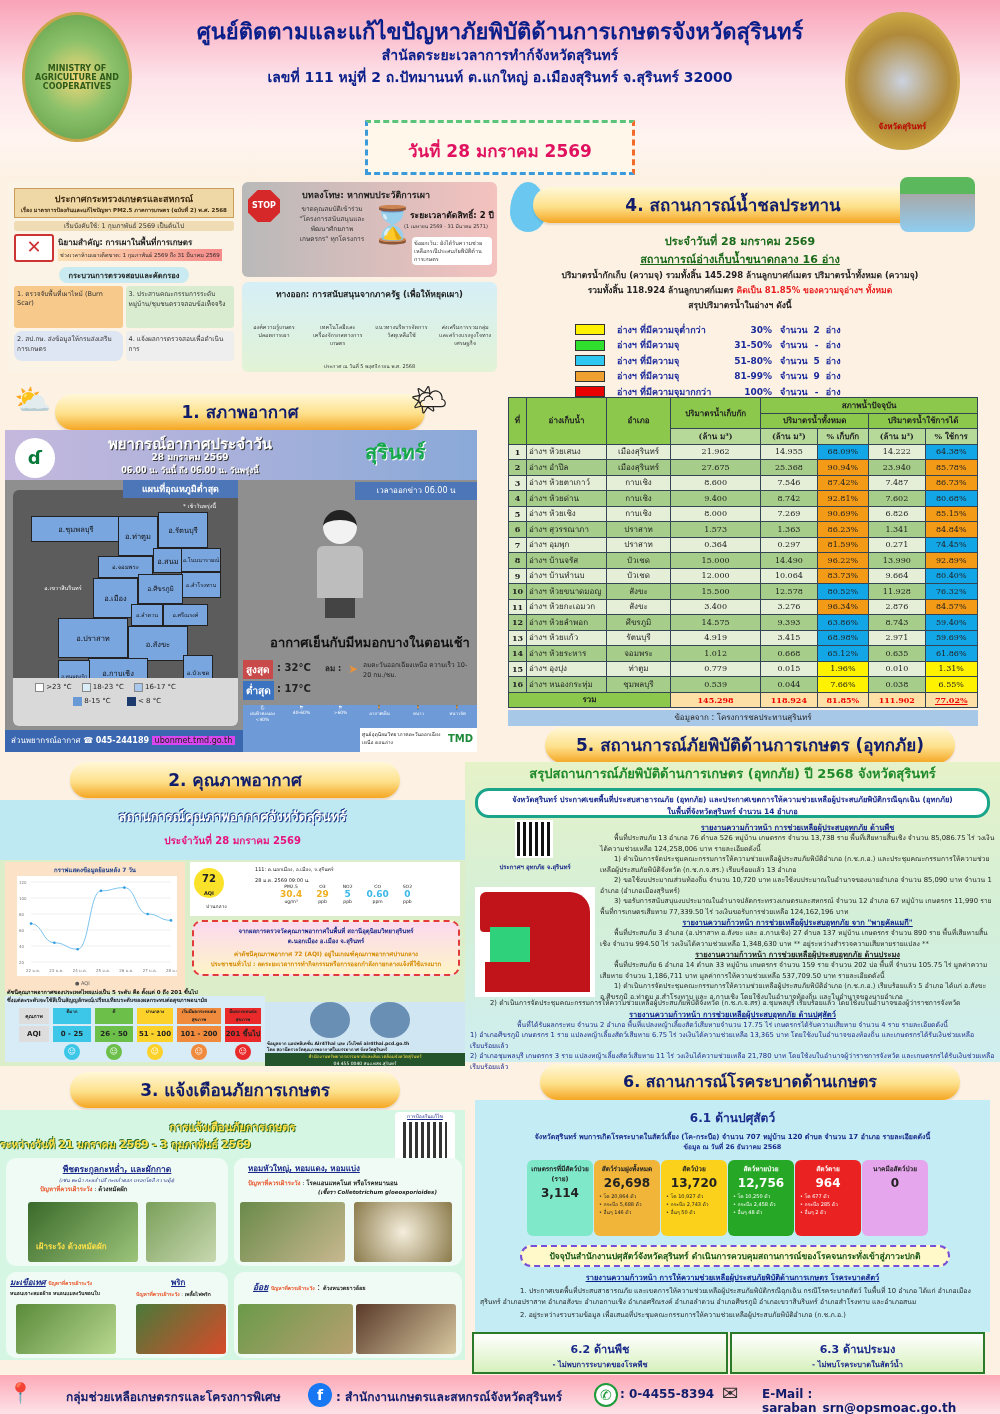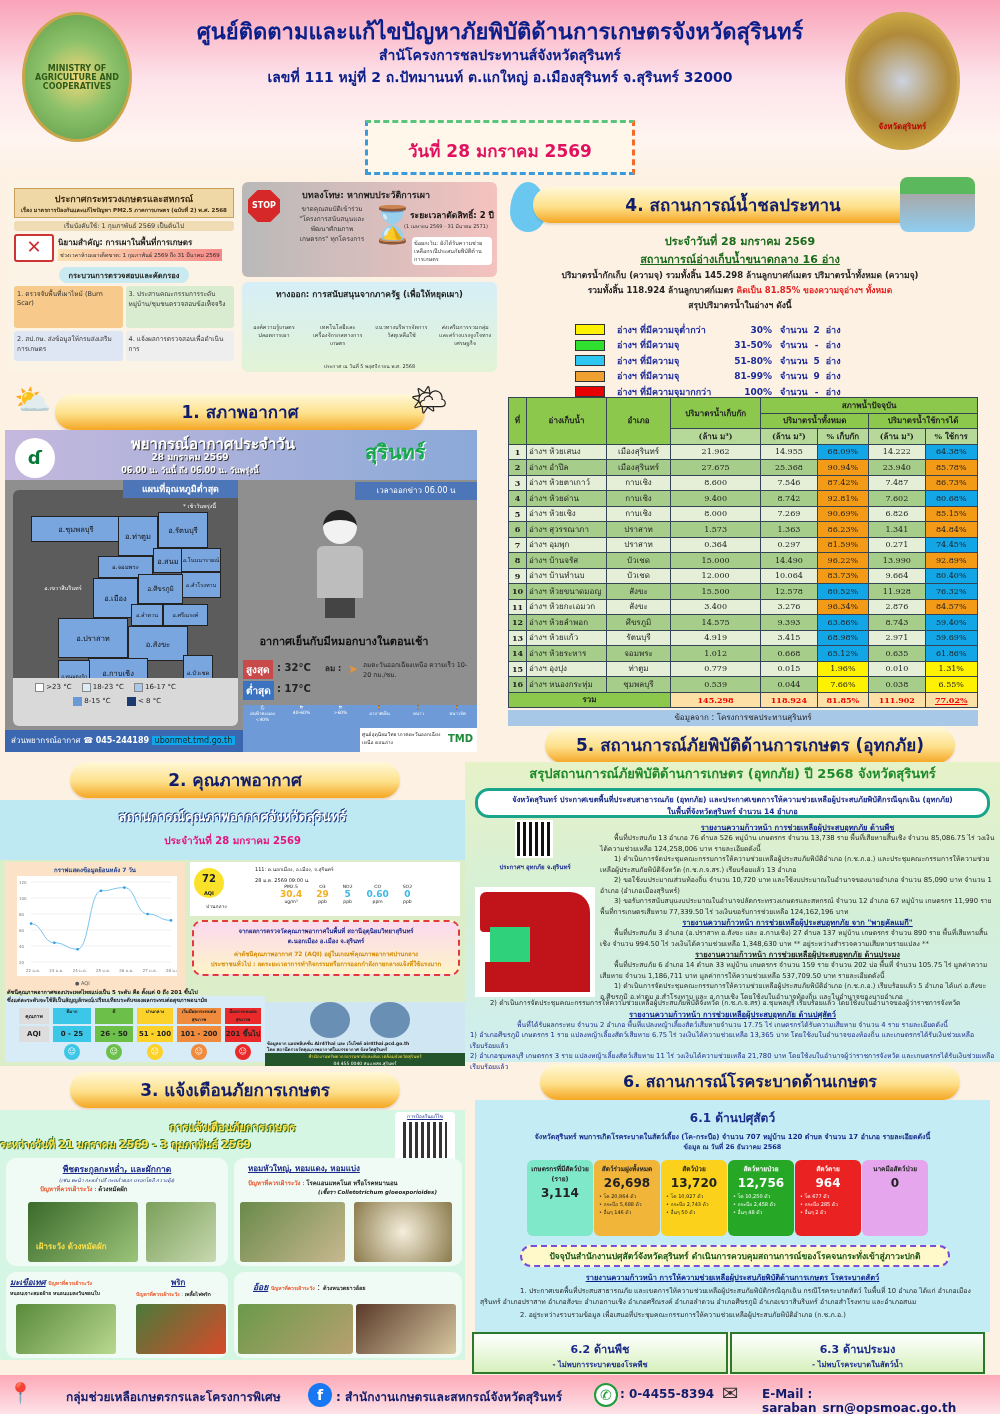--- a/index.html
+++ b/index.html
@@ -69,21 +69,21 @@
 .ficon{position:absolute;top:8px;width:24px;height:24px;border-radius:50%;display:flex;align-items:center;justify-content:center;color:#fff;font-size:14px}
 </style>
 </head>
 <body>
 
 <div id="header" class="abs">
   <div id="logo-left" class="abs logo">
       <span>MINISTRY OF AGRICULTURE AND COOPERATIVES</span>
     </div>
   <div id="h-title" class="abs">ศูนย์ติดตามและแก้ไขปัญหาภัยพิบัติด้านการเกษตรจังหวัดสุรินทร์</div>
-  <div id="h-sub1" class="abs">สำนัโครงการชลประทานส์จังหวัดสุรินทร์</div>
+  <div id="h-sub1" class="abs">สำนัลดระยะเวลาการทำก์จังหวัดสุรินทร์</div>
   <div id="h-sub2" class="abs">เลขที่ 111 หมู่ที่ 2 ถ.ปัทมานนท์ ต.แกใหญ่ อ.เมืองสุรินทร์ จ.สุรินทร์ 32000</div>
   <div id="logo-right" class="abs logo">
       <span style="margin-top:90px">จังหวัดสุรินทร์</span>
     </div>
   <div id="date-box" class="abs">วันที่ 28 มกราคม 2569</div>
 </div>
 
 <div id="info-left" class="abs">
   <div class="ribbon">
     <div style="font-size:9px">ประกาศกระทรวงเกษตรและสหกรณ์</div>
@@ -94,21 +94,21 @@
     <div style="width:40px;height:28px;background:#fff;border:2px solid #c33;border-radius:3px;text-align:center;color:#c33;font-size:18px;line-height:22px">✕</div>
     <div>
       <div style="font-size:8px;font-weight:bold">นิยามสำคัญ: การเผาในพื้นที่การเกษตร</div>
       <div style="font-size:5.5px;background:linear-gradient(90deg,#fde0b0,#f58a8a);padding:2px">ช่วงเวลาห้ามเผาเด็ดขาด: 1 กุมภาพันธ์ 2569 ถึง 31 มีนาคม 2569</div>
     </div>
   </div>
   <div style="margin:5px auto 3px;width:130px;text-align:center;background:#c8eaf0;border-radius:8px;font-size:7.5px;font-weight:bold;padding:2px">กระบวนการตรวจสอบและคัดกรอง</div>
   <div style="display:grid;grid-template-columns:1fr 1fr;gap:3px">
     <div class="small" style="background:#f7c98a;padding:3px;border-radius:3px;height:42px">1. ตรวจจับพื้นที่เผาไหม้ (Burn Scar)</div>
     <div class="small" style="background:#d9ecd0;padding:3px;border-radius:3px;height:42px">3. ประสานคณะกรรมการระดับหมู่บ้าน/ชุมชนตรวจสอบข้อเท็จจริง</div>
-    <div class="small" style="background:#dfe6f3;padding:3px;border-radius:3px;height:30px">2. สป.กษ. ส่งข้อมูลให้กรมส่งเสริมการเกษตร</div>
+    <div class="small" style="background:#dfe6f3;padding:3px;border-radius:8px;height:30px">2. สป.กษ. ส่งข้อมูลให้กรมส่งเสริมการเกษตร</div>
     <div class="small" style="background:#eee;padding:3px;border-radius:3px;height:30px">4. แจ้งผลการตรวจสอบเพื่อดำเนินการ</div>
   </div>
 </div>
 
 <div id="info-right" class="abs">
   <div class="abs" style="left:0;top:0;width:255px;height:95px;background:linear-gradient(90deg,#b9b9b9,#f4c2bf);border-radius:6px">
     <div style="position:absolute;left:60px;top:6px;font-size:9px;font-weight:bold">บทลงโทษ: หากพบประวัติการเผา</div>
     <div style="position:absolute;left:6px;top:8px;width:32px;height:32px;background:#d62828;color:#fff;font-size:8px;font-weight:bold;text-align:center;line-height:32px;clip-path:polygon(30% 0,70% 0,100% 30%,100% 70%,70% 100%,30% 100%,0 70%,0 30%)">STOP</div>
     <div class="small" style="position:absolute;left:55px;top:22px;width:70px;text-align:center">ขาดคุณสมบัติเข้าร่วม "โครงการสนับสนุนและพัฒนาศักยภาพเกษตรกร" ทุกโครงการ</div>
     <div style="position:absolute;left:128px;top:22px;font-size:36px;color:#8a5a2a">⌛</div>
@@ -128,21 +128,21 @@
   </div>
 </div>
 
 <div class="abs banner" style="left:55px;top:394px;width:370px">1. สภาพอากาศ</div>
 <div class="abs" style="left:14px;top:382px;font-size:30px">⛅</div>
 <div class="abs" style="left:410px;top:382px;font-size:30px">🌤</div>
 
 <div id="wx" class="abs">
   <div id="wx-top" class="abs">
     <div class="abs" style="left:10px;top:8px;width:40px;height:40px;border-radius:50%;background:#fff;color:#0a7a3a;font-weight:bold;font-size:18px;text-align:center;line-height:40px">ɗ</div>
-    <div class="abs" style="left:80px;top:2px;width:210px;text-align:right;font-size:15px;font-weight:bold;color:#fff;text-shadow:1px 1px 0 #333">พยากรณ์อากาศประจำวัน</div>
+    <div class="abs" style="left:80px;top:2px;width:210px;text-align:center;font-size:15px;font-weight:bold;color:#fff;text-shadow:1px 1px 0 #333">พยากรณ์อากาศประจำวัน</div>
     <div class="abs" style="left:80px;top:20px;width:210px;text-align:center;font-size:9px;font-weight:bold;color:#fff;text-shadow:1px 1px 0 #333">28 มกราคม 2569</div>
     <div class="abs" style="left:80px;top:34px;width:210px;text-align:center;font-size:8px;font-weight:bold;color:#fff;text-shadow:1px 1px 0 #333">06.00 น. วันนี้ ถึง 06.00 น. วันพรุ่งนี้</div>
     <div class="abs" style="left:360px;top:6px;font-size:20px;font-weight:bold;color:#14a84a;text-shadow:1px 1px 0 #fff">สุรินทร์</div>
   </div>
   <div class="abs" style="left:350px;top:52px;width:122px;height:18px;background:#4d76b8;color:#fff;font-size:8px;text-align:center;line-height:18px">เวลาออกข่าว 06.00 น</div>
   <div id="wx-map" class="abs">
     <div class="abs" style="left:110px;top:-10px;width:115px;height:18px;background:#4d76b8;color:#fff;font-size:9px;font-weight:bold;text-align:center;line-height:18px">แผนที่อุณหภูมิต่ำสุด</div>
     <div class="abs" style="left:170px;top:12px;font-size:5.5px;color:#fff">* เช้าวันพรุ่งนี้</div>
     <div class="district" style="left:18px;top:26px;width:90px;height:26px">อ.ชุมพลบุรี</div>
     <div class="district" style="left:105px;top:26px;width:40px;height:40px">อ.ท่าตูม</div>
@@ -171,21 +171,21 @@
     <div style="display:flex;gap:16px;padding:5px 0 0 60px">
       <span><i style="display:inline-block;width:9px;height:9px;background:#6a9ad6;vertical-align:middle"></i> <span>8-15 °C</span></span>
       <span><i style="display:inline-block;width:9px;height:9px;background:#1d3a6e;vertical-align:middle"></i> <span>&lt; 8 °C</span></span>
     </div>
   </div>
   <div class="abs" style="left:310px;top:80px;width:50px;height:100px">
     <div style="width:34px;height:34px;border-radius:50%;background:#f2f2f2;border-top:10px solid #222;margin:0 auto"></div>
     <div style="width:46px;height:52px;background:#bdbdbd;margin:2px auto 0;border-radius:6px 6px 0 0"></div>
     <div style="width:30px;height:20px;background:#444;margin:0 auto"></div>
   </div>
-  <div class="abs" style="left:224px;top:202px;width:230px;text-align:center;font-size:11px;font-weight:bold;color:#111">อากาศเย็นกับมีหมอกบางในตอนเช้า</div>
+  <div class="abs" style="left:250px;top:202px;width:230px;text-align:center;font-size:13px;font-weight:bold;color:#111">อากาศเย็นกับมีหมอกบางในตอนเช้า</div>
   <div class="abs" style="left:238px;top:230px;width:230px;height:44px">
     <div style="position:absolute;left:0;top:0;background:#c84a4a;color:#fff;font-weight:bold;font-size:10px;padding:2px 3px">สูงสุด</div>
     <div style="position:absolute;left:34px;top:2px;font-weight:bold;font-size:10px">: 32°C</div>
     <div style="position:absolute;left:82px;top:2px;font-weight:bold;font-size:8px">ลม :</div>
     <div style="position:absolute;left:105px;top:2px;color:#e8923a;font-size:12px">➤</div>
     <div style="position:absolute;left:120px;top:0;width:110px;font-size:6.5px">ลมตะวันออกเฉียงเหนือ ความเร็ว 10-20 กม./ชม.</div>
     <div style="position:absolute;left:0;top:21px;background:#3b73c0;color:#fff;font-weight:bold;font-size:10px;padding:2px 3px">ต่ำสุด</div>
     <div style="position:absolute;left:34px;top:23px;font-weight:bold;font-size:10px">: 17°C</div>
   </div>
   <div class="abs" style="left:238px;top:275px;width:234px;height:47px;background:#6e9bd8;display:grid;grid-template-columns:repeat(6,1fr);font-size:4.5px;color:#fff;text-align:center">
@@ -197,21 +197,21 @@
     <span>🧍<br><span>หนาวจัด</span></span>
   </div>
   <div class="abs" style="left:355px;top:298px;width:117px;height:24px;background:#fff;font-size:5px;padding:2px">
     <span style="display:inline-block;width:80px">ศูนย์อุตุนิยมวิทยาภาคตะวันออกเฉียงเหนือ ตอนล่าง</span>
     <span style="position:absolute;right:4px;top:5px;color:#1f8a3a;font-weight:bold;font-size:10px">TMD</span>
   </div>
   <div id="wx-bottom" class="abs" style="width:238px">
     <span>ส่วนพยากรณ์อากาศ</span>
     <span>☎</span>
     <b>045-244189</b>
-    <span style="background:#0ea5e9;color:#222;padding:0 3px">ubonmet.tmd.go.th</span>
+    <span style="background:#d946ef;color:#222;padding:0 3px">ubonmet.tmd.go.th</span>
   </div>
 </div>
 
 <div class="abs banner" style="left:70px;top:762px;width:330px">2. คุณภาพอากาศ</div>
 <div id="air" class="abs">
   <div id="air-title" class="abs">
     <div style="font-size:13px;font-weight:bold;color:#fff;text-shadow:1px 1px 0 #1a3e8a,-1px -1px 0 #1a3e8a;margin-top:6px">สถานการณ์คุณภาพอากาศจังหวัดสุรินทร์</div>
     <div style="font-size:10px;font-weight:bold;color:#e6127d;margin-top:6px">ประจำวันที่  28  มกราคม  2569</div>
   </div>
   <div id="chart-box" class="abs">

